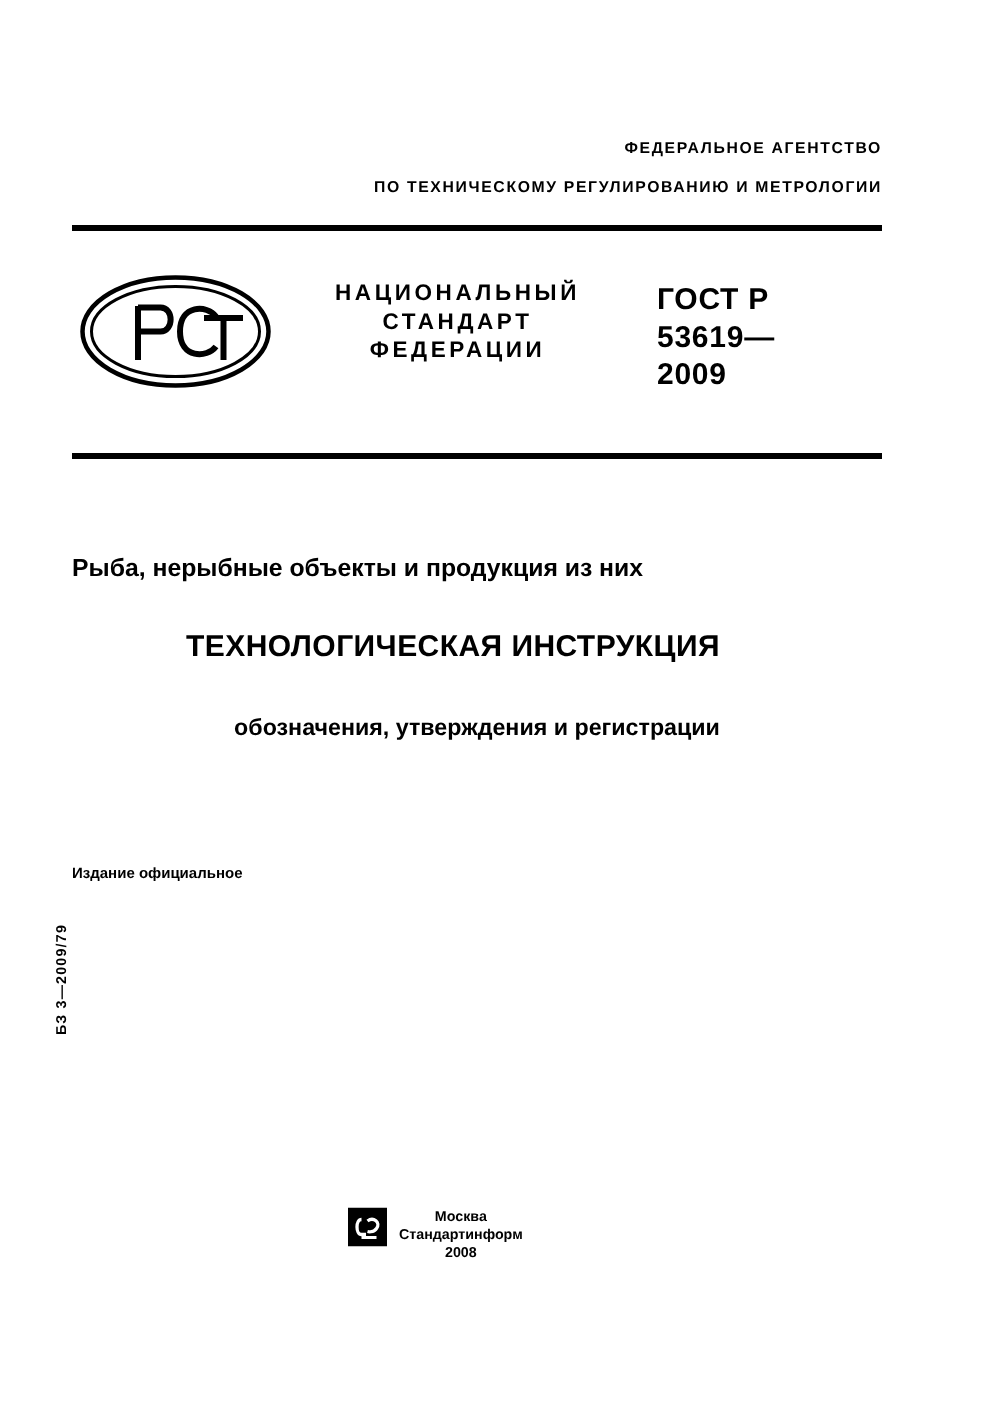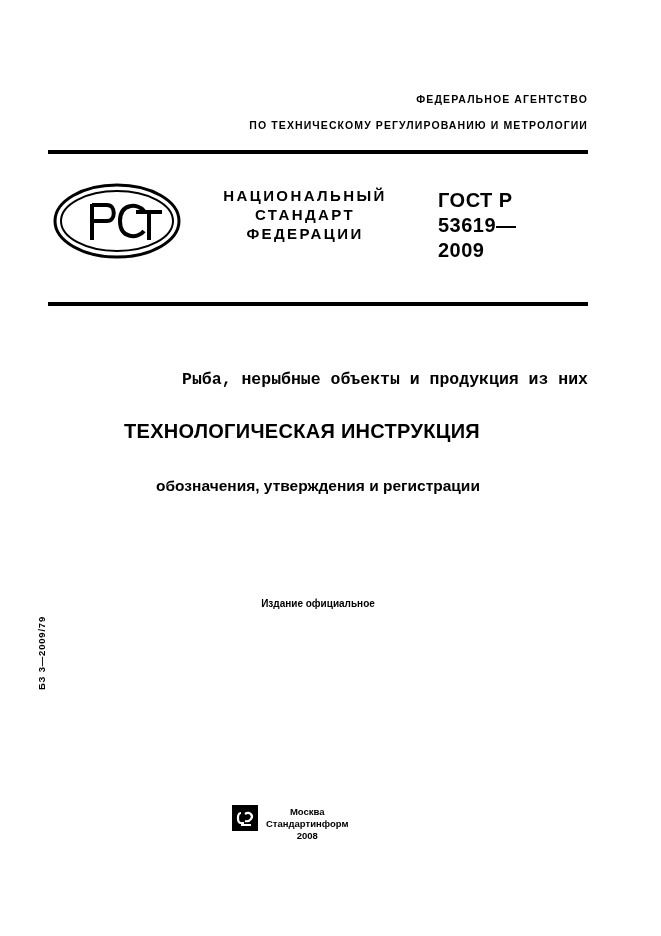--- a/index.html
+++ b/index.html
@@ -92,24 +92,23 @@
     line-height: 25px;
     letter-spacing: 0.5px;
   }
 
   
   .title-sub {
     position: absolute;
     left: 48px;
     top: 370px;
     width: 540px;
-    text-align: right;
+    text-align: left;
     font-size: 16.5px;
     font-weight: bold;
-    font-family: Liberation Mono, monospace;
   }
   .title-main {
     position: absolute;
     left: 32px;
     top: 420px;
     width: 540px;
     text-align: center;
     font-size: 20px;
     font-weight: bold;
     letter-spacing: 0.3px;
@@ -122,23 +121,22 @@
     text-align: center;
     font-size: 15.5px;
     font-weight: bold;
     line-height: 26px;
   }
 
   
   .edition {
     position: absolute;
     left: 48px;
-    top: 598px;
-    width: 540px;
-    text-align: center;
+    top: 577px;
+    width: 540px;
     font-size: 10px;
     font-weight: bold;
   }
 
   
   .side-code {
     position: absolute;
     left: 36px;
     top: 690px;
     font-size: 9.5px;

